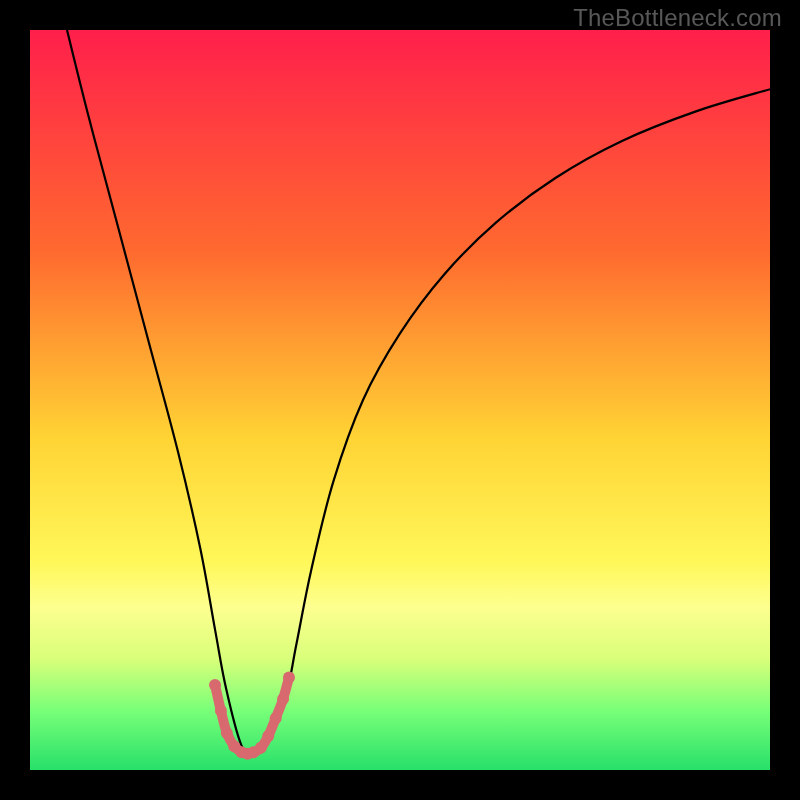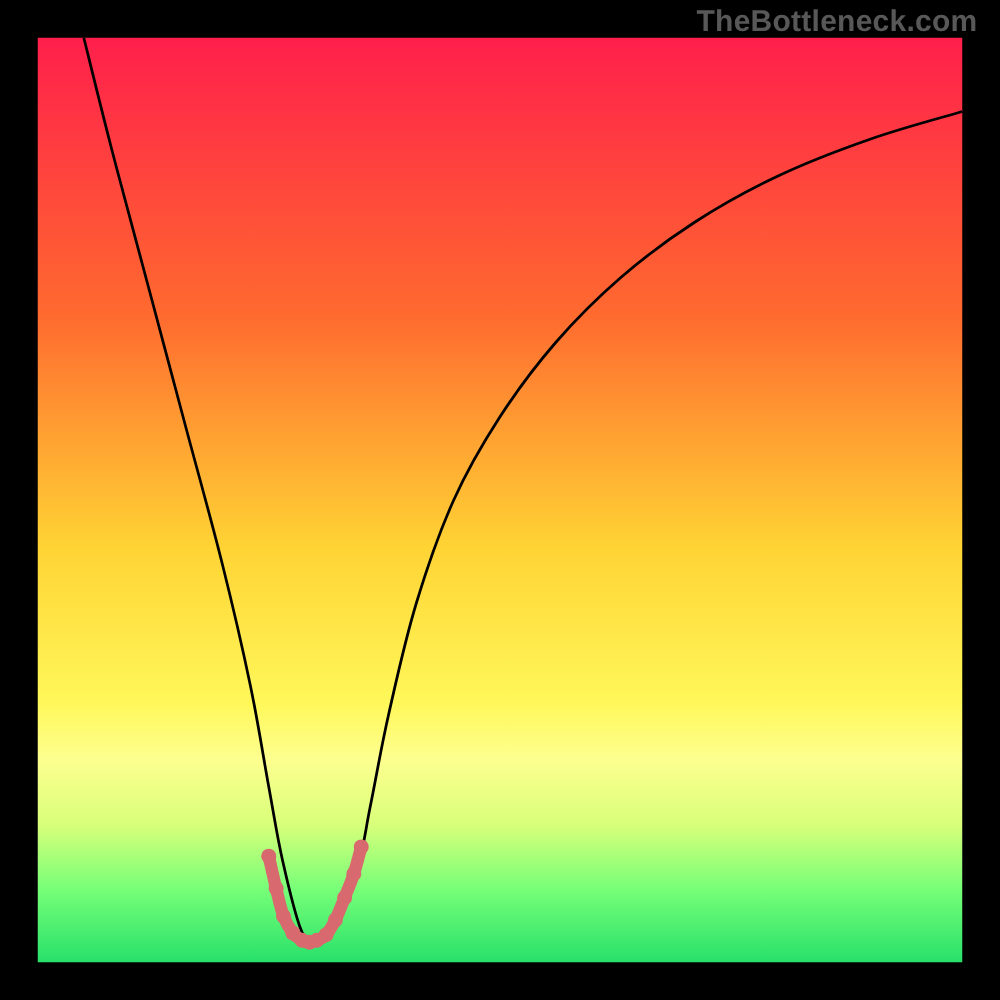--- a/index.html
+++ b/index.html
@@ -16,21 +16,21 @@
     width: 800px;
     height: 800px;
     background: #000;
   }
   .watermark {
     position: absolute;
     top: 4px;
     right: 18px;
     color: #585858;
     font-size: 24px;
-    font-weight: 700;
+    font-weight: 400;
     letter-spacing: 0.2px;
     z-index: 10;
   }
   svg.plot {
     position: absolute;
     top: 30px;
     left: 30px;
     width: 740px;
     height: 740px;
   }

